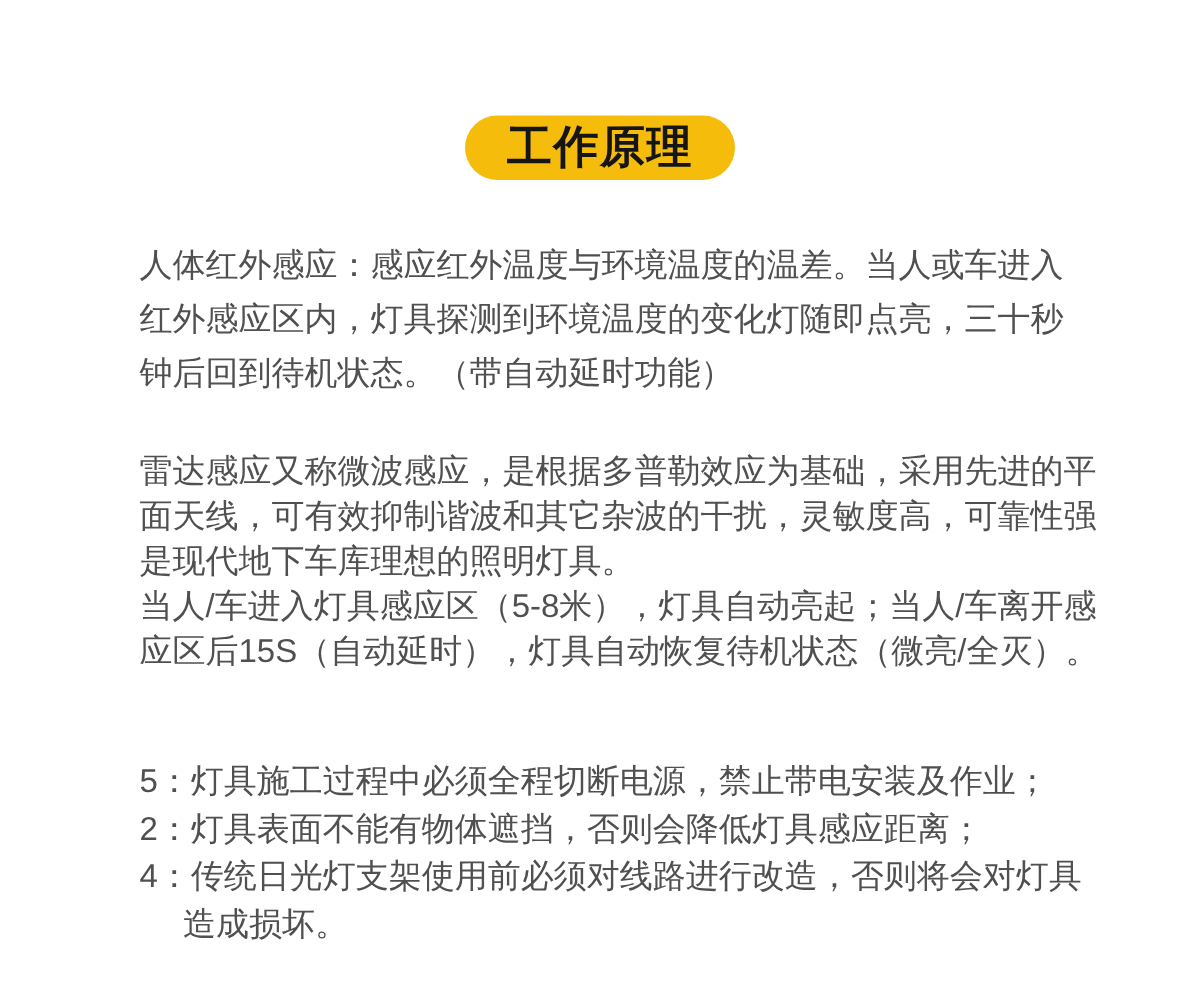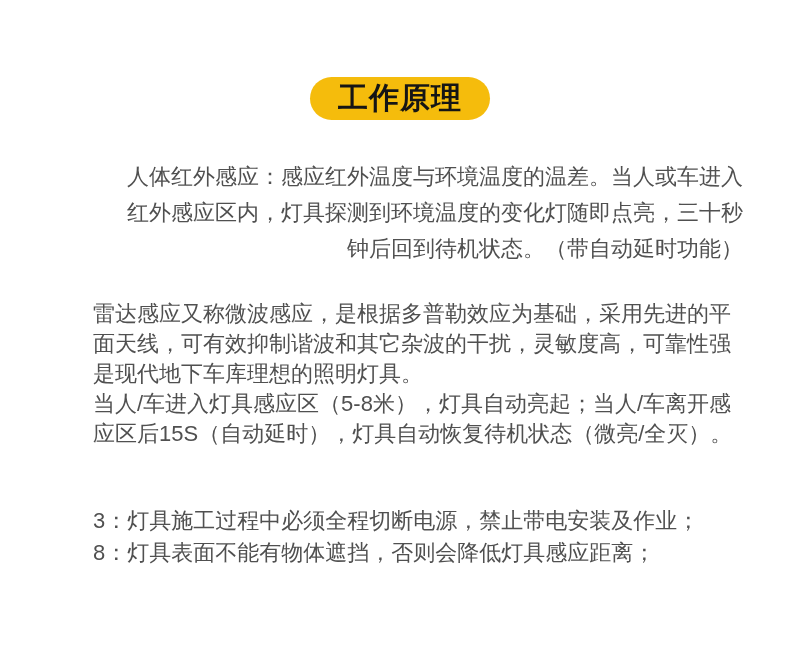--- a/index.html
+++ b/index.html
@@ -50,21 +50,20 @@
   }
   .para {
     position: absolute;
     left: 0;
     width: 100%;
     white-space: pre-line;
   }
   .para-infrared {
     top: 159px;
     line-height: 36px;
-    text-align: right;
   }
   .para-radar {
     top: 299px;
     line-height: 30px;
   }
   .notes {
     position: absolute;
     left: 0;
     top: 505px;
     width: 100%;
@@ -91,19 +90,21 @@
 红外感应区内，灯具探测到环境温度的变化灯随即点亮，三十秒
 钟后回到待机状态。（带自动延时功能）</p>
 
     <p class="para para-radar">雷达感应又称微波感应，是根据多普勒效应为基础，采用先进的平
 面天线，可有效抑制谐波和其它杂波的干扰，灵敏度高，可靠性强
 是现代地下车库理想的照明灯具。
 当人/车进入灯具感应区（5-8米），灯具自动亮起；当人/车离开感
 应区后15S（自动延时），灯具自动恢复待机状态（微亮/全灭）。</p>
 
     <div class="notes">
-      <div class="note">3：灯具施工过程中必须全程切断电源，禁止带电安装及作业；</div>
-      <div class="note">8：灯具表面不能有物体遮挡，否则会降低灯具感应距离；</div>
+      <div class="note">5：灯具施工过程中必须全程切断电源，禁止带电安装及作业；</div>
+      <div class="note">2：灯具表面不能有物体遮挡，否则会降低灯具感应距离；</div>
+      <div class="note">4：传统日光灯支架使用前必须对线路进行改造，否则将会对灯具
+造成损坏。</div>
     </div>
 
   </div>
 
 </div>
 
 </body></html>

